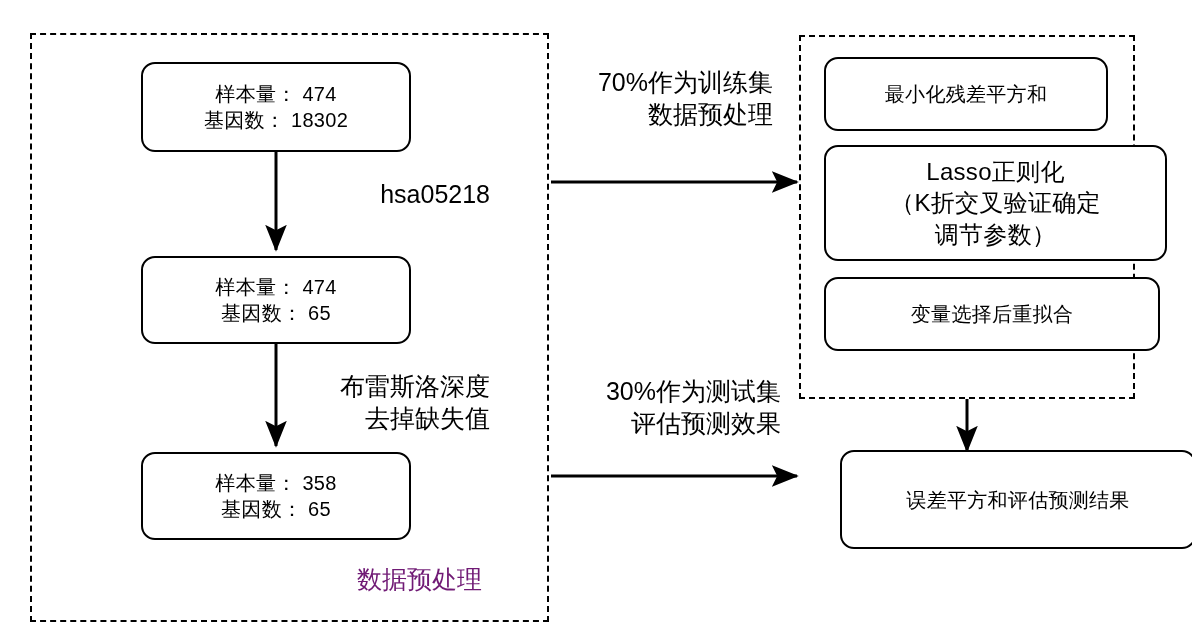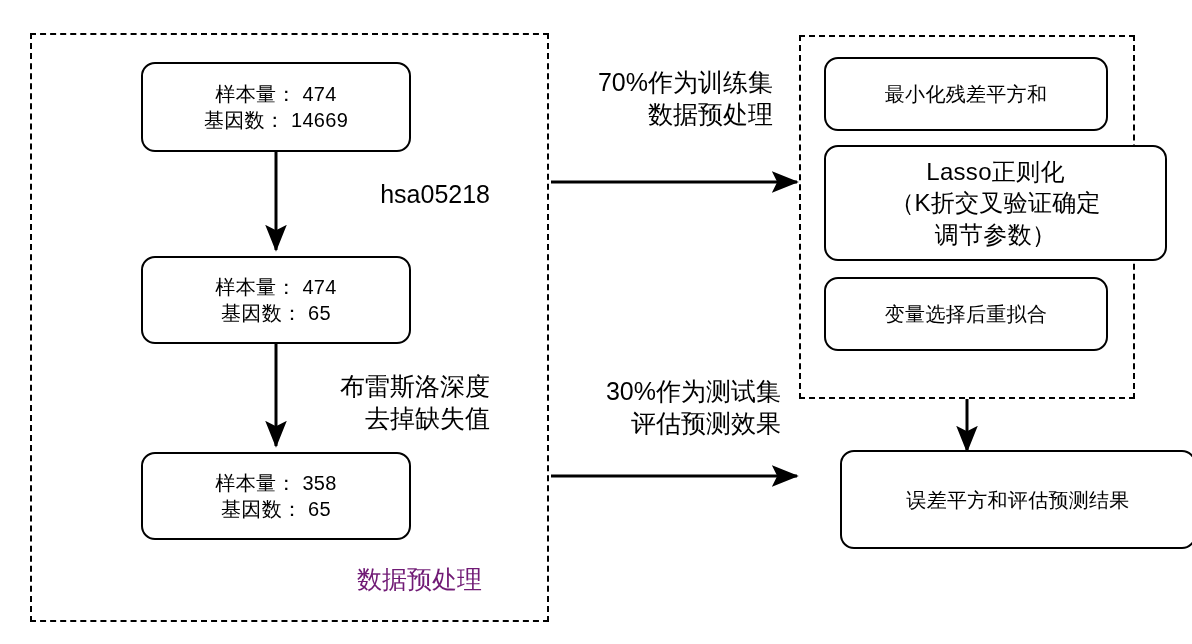--- a/index.html
+++ b/index.html
@@ -93,21 +93,21 @@
 
     <line x1="551" y1="182" x2="797" y2="182" stroke="#000000" stroke-width="3" marker-end="url(#ah)"></line>
 
     <line x1="551" y1="476" x2="797" y2="476" stroke="#000000" stroke-width="3" marker-end="url(#ah)"></line>
 
     <line x1="967" y1="399" x2="967" y2="451" stroke="#000000" stroke-width="3" marker-end="url(#ah)"></line>
   </svg>
 
   <div class="node" style="left:141px; top:62px; width:270px; height:90px;">
     <span class="line">样本量： 474</span>
-    <span class="line">基因数： 14669</span>
+    <span class="line">基因数： 18302</span>
   </div>
 
   <div class="node" style="left:141px; top:256px; width:270px; height:88px;">
     <span class="line">样本量： 474</span>
     <span class="line">基因数： 65</span>
   </div>
 
   <div class="node" style="left:141px; top:452px; width:270px; height:88px;text-align:right;">
     <span class="line">样本量： 358</span>
     <span class="line">基因数： 65</span>
@@ -116,21 +116,21 @@
   <div class="node" style="left:824px; top:57px; width:284px; height:74px;">
     <span class="line">最小化残差平方和</span>
   </div>
 
   <div class="node" style="left:824px; top:145px; width:343px; height:116px; font-size:24px;">
     <span class="line">Lasso正则化</span>
     <span class="line">（K折交叉验证确定</span>
     <span class="line">调节参数）</span>
   </div>
 
-  <div class="node" style="left:824px; top:277px; width:284px; height:74px;">
+  <div class="node" style="left:824px; top:277px; width:336px; height:74px;">
     <span class="line">变量选择后重拟合</span>
   </div>
 
   <div class="node" style="left:840px; top:450px; width:356px; height:99px;">
     <span class="line">误差平方和评估预测结果</span>
   </div>
 
   <div class="edge-label" style="left:290px; top:178px; width:200px;">
     <span class="line">hsa05218</span>
   </div>

